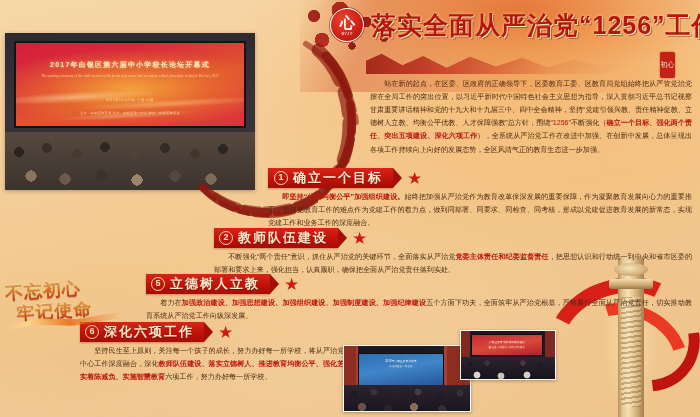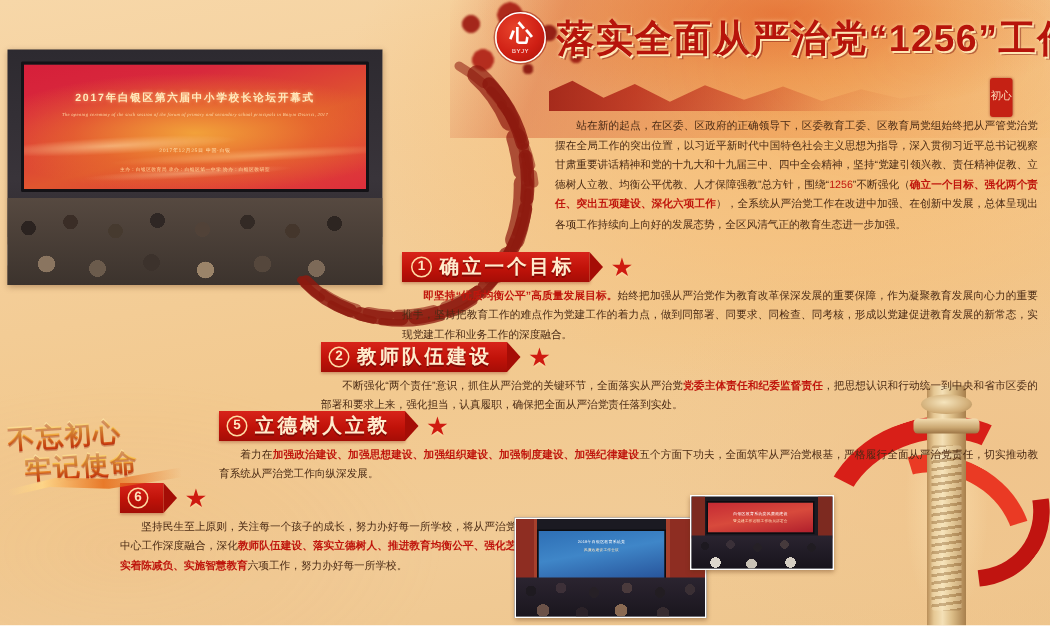--- a/index.html
+++ b/index.html
@@ -390,21 +390,21 @@
 
   <div class="section" id="sec1">
     <div class="sec-head">
       <div class="sec-banner">
         <span class="sec-num">1</span>
         <span class="sec-title">确立一个目标</span>
       </div>
       <span class="sec-star">★</span>
     </div>
     <div class="sec-body">
-      <span class="hl">即坚持“优质均衡公平”高质量发展目标。</span><span>始终把加强从严治党作为教育改革保深发展的重要保障，作为凝聚教育发展向心力的重要推手，坚持把教育工作的难点作为党建工作的着力点，做到同部署、同要求、同检查、同考核，形成以党建促进教育发展的新常态，实现党建工作和业务工作的深度融合。</span>
+      <span class="hl">即坚持“优质均衡公平”加强组织建设。</span><span>始终把加强从严治党作为教育改革保深发展的重要保障，作为凝聚教育发展向心力的重要推手，坚持把教育工作的难点作为党建工作的着力点，做到同部署、同要求、同检查、同考核，形成以党建促进教育发展的新常态，实现党建工作和业务工作的深度融合。</span>
     </div>
   </div>
 
   <div class="section" id="sec2">
     <div class="sec-head">
       <div class="sec-banner">
         <span class="sec-num">2</span>
         <span class="sec-title">教师队伍建设</span>
       </div>
       <span class="sec-star">★</span>
@@ -424,20 +424,21 @@
     </div>
     <div class="sec-body">
       <span>着力在</span><span class="hl">加强政治建设、加强思想建设、加强组织建设、加强制度建设、加强纪律建设</span><span>五个方面下功夫，全面筑牢从严治党根基，严格履行全面从严治党责任，切实推动教育系统从严治党工作向纵深发展。</span>
     </div>
   </div>
 
   <div class="section" id="sec6">
     <div class="sec-head">
       <div class="sec-banner">
         <span class="sec-num">6</span>
+        <span class="sec-title">深化六项工作</span>
       </div>
       <span class="sec-star">★</span>
     </div>
     <div class="sec-body">
       <span>坚持民生至上原则，关注每一个孩子的成长，努力办好每一所学校，将从严治党要求与教育中心工作深度融合，深化</span><span class="hl">教师队伍建设、落实立德树人、推进教育均衡公平、强化芝德教育、做实着陈减负、实施智慧教育</span><span>六项工作，努力办好每一所学校。</span>
     </div>
   </div>
 
   <div class="slogan">
     <div class="l1">不忘初心</div>

